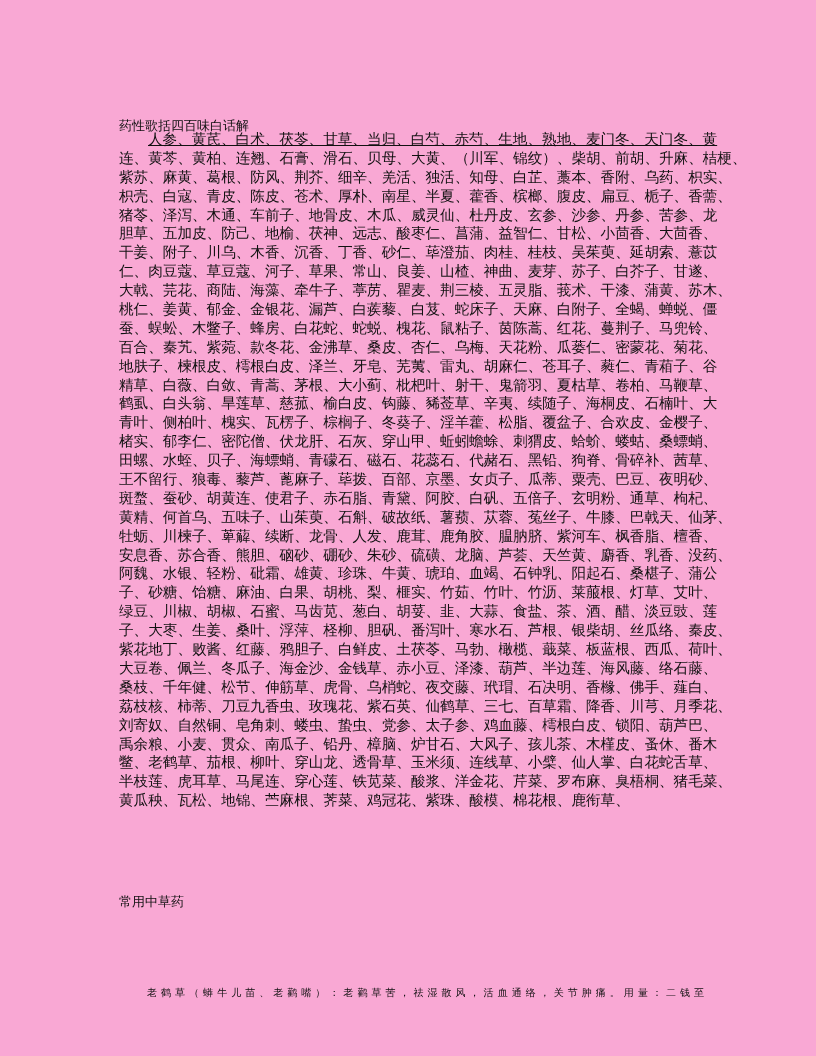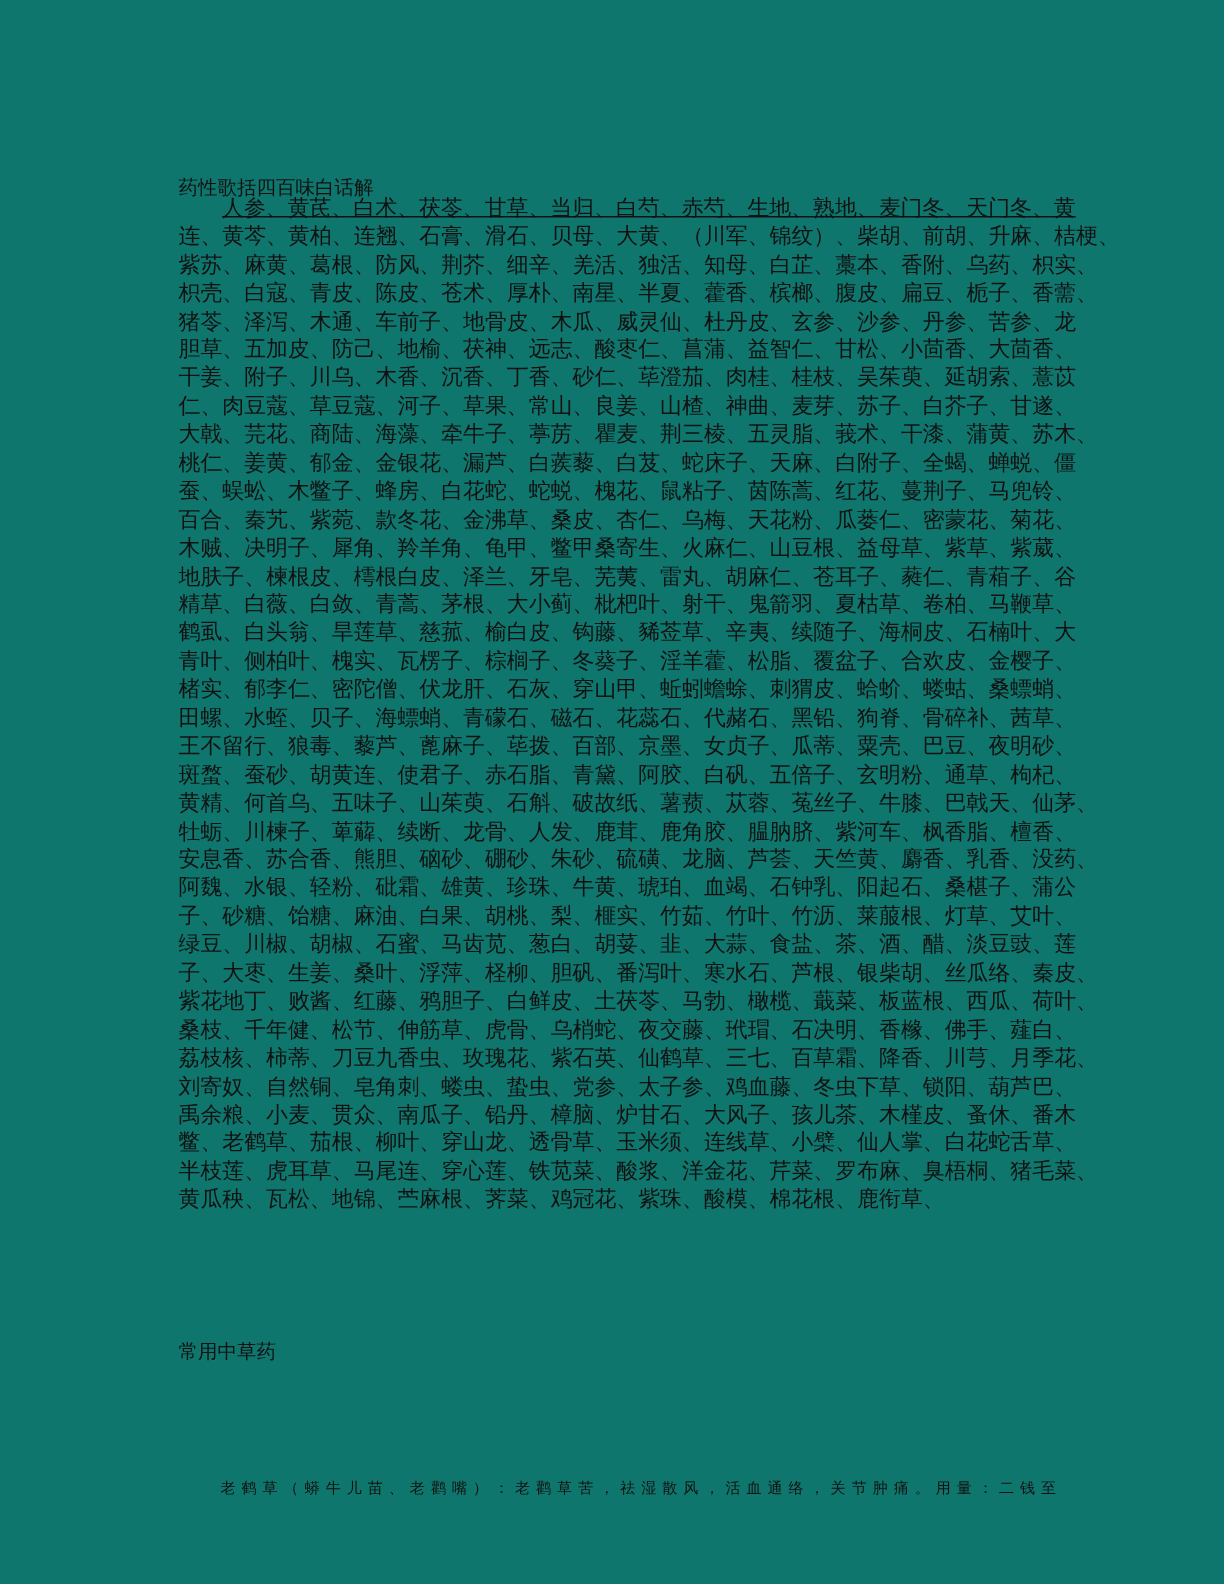--- a/index.html
+++ b/index.html
@@ -1,21 +1,21 @@
 <!DOCTYPE html>
 <html><head>
   <meta charset="utf-8">
   <style>
     html, body { margin: 0; padding: 0; background: #ffffff; }
     body {
       width: 816px; height: 1056px; position: relative; overflow: hidden;
       font-family: "DejaVu Serif", "Liberation Serif", serif;
       color: #111111;
     }
-    .page { position: absolute; left: 0; top: 0; width: 816px; height: 1056px; background: #0f766e; }
+    .page { position: absolute; left: 0; top: 0; width: 816px; height: 1056px; background: #f9a8d4; }
     .title {
       position: absolute; left: 119px; top: 117px;
       font-size: 13px; line-height: 18px; white-space: nowrap;
     }
     .body-block {
       position: absolute; left: 119px; top: 130px; width: 585px;
     }
     .line {
       display: block; height: 18.9px; line-height: 18.9px;
       font-size: 14.6px; white-space: nowrap;
@@ -46,40 +46,40 @@
     <span class="line">紫苏、麻黄、葛根、防风、荆芥、细辛、羌活、独活、知母、白芷、藁本、香附、乌药、枳实、</span>
     <span class="line">枳壳、白寇、青皮、陈皮、苍术、厚朴、南星、半夏、藿香、槟榔、腹皮、扁豆、栀子、香薷、</span>
     <span class="line">猪苓、泽泻、木通、车前子、地骨皮、木瓜、威灵仙、杜丹皮、玄参、沙参、丹参、苦参、龙</span>
     <span class="line">胆草、五加皮、防己、地榆、茯神、远志、酸枣仁、菖蒲、益智仁、甘松、小茴香、大茴香、</span>
     <span class="line">干姜、附子、川乌、木香、沉香、丁香、砂仁、荜澄茄、肉桂、桂枝、吴茱萸、延胡索、薏苡</span>
     <span class="line">仁、肉豆蔻、草豆蔻、河子、草果、常山、良姜、山楂、神曲、麦芽、苏子、白芥子、甘遂、</span>
     <span class="line">大戟、芫花、商陆、海藻、牵牛子、葶苈、瞿麦、荆三棱、五灵脂、莪术、干漆、蒲黄、苏木、</span>
     <span class="line">桃仁、姜黄、郁金、金银花、漏芦、白蒺藜、白芨、蛇床子、天麻、白附子、全蝎、蝉蜕、僵</span>
     <span class="line">蚕、蜈蚣、木鳖子、蜂房、白花蛇、蛇蜕、槐花、鼠粘子、茵陈蒿、红花、蔓荆子、马兜铃、</span>
     <span class="line">百合、秦艽、紫菀、款冬花、金沸草、桑皮、杏仁、乌梅、天花粉、瓜蒌仁、密蒙花、菊花、</span>
-    <span class="line">木贼、决明子、犀角、羚羊角、龟甲、鳖甲桑寄生、火麻仁、山豆根、益母草、紫草、紫葳、</span>
     <span class="line">地肤子、楝根皮、樗根白皮、泽兰、牙皂、芜荑、雷丸、胡麻仁、苍耳子、蕤仁、青葙子、谷</span>
     <span class="line">精草、白薇、白敛、青蒿、茅根、大小蓟、枇杷叶、射干、鬼箭羽、夏枯草、卷柏、马鞭草、</span>
     <span class="line">鹤虱、白头翁、旱莲草、慈菰、榆白皮、钩藤、豨莶草、辛夷、续随子、海桐皮、石楠叶、大</span>
     <span class="line">青叶、侧柏叶、槐实、瓦楞子、棕榈子、冬葵子、淫羊藿、松脂、覆盆子、合欢皮、金樱子、</span>
     <span class="line">楮实、郁李仁、密陀僧、伏龙肝、石灰、穿山甲、蚯蚓蟾蜍、刺猬皮、蛤蚧、蝼蛄、桑螵蛸、</span>
     <span class="line">田螺、水蛭、贝子、海螵蛸、青礞石、磁石、花蕊石、代赭石、黑铅、狗脊、骨碎补、茜草、</span>
     <span class="line">王不留行、狼毒、藜芦、蓖麻子、荜拨、百部、京墨、女贞子、瓜蒂、粟壳、巴豆、夜明砂、</span>
     <span class="line">斑蝥、蚕砂、胡黄连、使君子、赤石脂、青黛、阿胶、白矾、五倍子、玄明粉、通草、枸杞、</span>
     <span class="line">黄精、何首乌、五味子、山茱萸、石斛、破故纸、薯蓣、苁蓉、菟丝子、牛膝、巴戟天、仙茅、</span>
     <span class="line">牡蛎、川楝子、萆薢、续断、龙骨、人发、鹿茸、鹿角胶、腽肭脐、紫河车、枫香脂、檀香、</span>
     <span class="line">安息香、苏合香、熊胆、硇砂、硼砂、朱砂、硫磺、龙脑、芦荟、天竺黄、麝香、乳香、没药、</span>
     <span class="line">阿魏、水银、轻粉、砒霜、雄黄、珍珠、牛黄、琥珀、血竭、石钟乳、阳起石、桑椹子、蒲公</span>
     <span class="line">子、砂糖、饴糖、麻油、白果、胡桃、梨、榧实、竹茹、竹叶、竹沥、莱菔根、灯草、艾叶、</span>
     <span class="line">绿豆、川椒、胡椒、石蜜、马齿苋、葱白、胡荽、韭、大蒜、食盐、茶、酒、醋、淡豆豉、莲</span>
     <span class="line">子、大枣、生姜、桑叶、浮萍、柽柳、胆矾、番泻叶、寒水石、芦根、银柴胡、丝瓜络、秦皮、</span>
     <span class="line">紫花地丁、败酱、红藤、鸦胆子、白鲜皮、土茯苓、马勃、橄榄、蕺菜、板蓝根、西瓜、荷叶、</span>
+    <span class="line">大豆卷、佩兰、冬瓜子、海金沙、金钱草、赤小豆、泽漆、葫芦、半边莲、海风藤、络石藤、</span>
     <span class="line">桑枝、千年健、松节、伸筋草、虎骨、乌梢蛇、夜交藤、玳瑁、石决明、香橼、佛手、薤白、</span>
     <span class="line">荔枝核、柿蒂、刀豆九香虫、玫瑰花、紫石英、仙鹤草、三七、百草霜、降香、川芎、月季花、</span>
-    <span class="line">刘寄奴、自然铜、皂角刺、蝼虫、蛰虫、党参、太子参、鸡血藤、冬虫下草、锁阳、葫芦巴、</span>
+    <span class="line">刘寄奴、自然铜、皂角刺、蝼虫、蛰虫、党参、太子参、鸡血藤、樗根白皮、锁阳、葫芦巴、</span>
     <span class="line">禹余粮、小麦、贯众、南瓜子、铅丹、樟脑、炉甘石、大风子、孩儿茶、木槿皮、蚤休、番木</span>
     <span class="line">鳖、老鹤草、茄根、柳叶、穿山龙、透骨草、玉米须、连线草、小檗、仙人掌、白花蛇舌草、</span>
     <span class="line">半枝莲、虎耳草、马尾连、穿心莲、铁苋菜、酸浆、洋金花、芹菜、罗布麻、臭梧桐、猪毛菜、</span>
     <span class="line last">黄瓜秧、瓦松、地锦、苎麻根、荠菜、鸡冠花、紫珠、酸模、棉花根、鹿衔草、</span>
   </div>
 
   <div class="section-title">常用中草药</div>
   <div class="para">老鹤草（蟒牛儿苗、老鹳嘴）：老鹳草苦，祛湿散风，活血通络，关节肿痛。用量：二钱至</div>
 </div>
 

